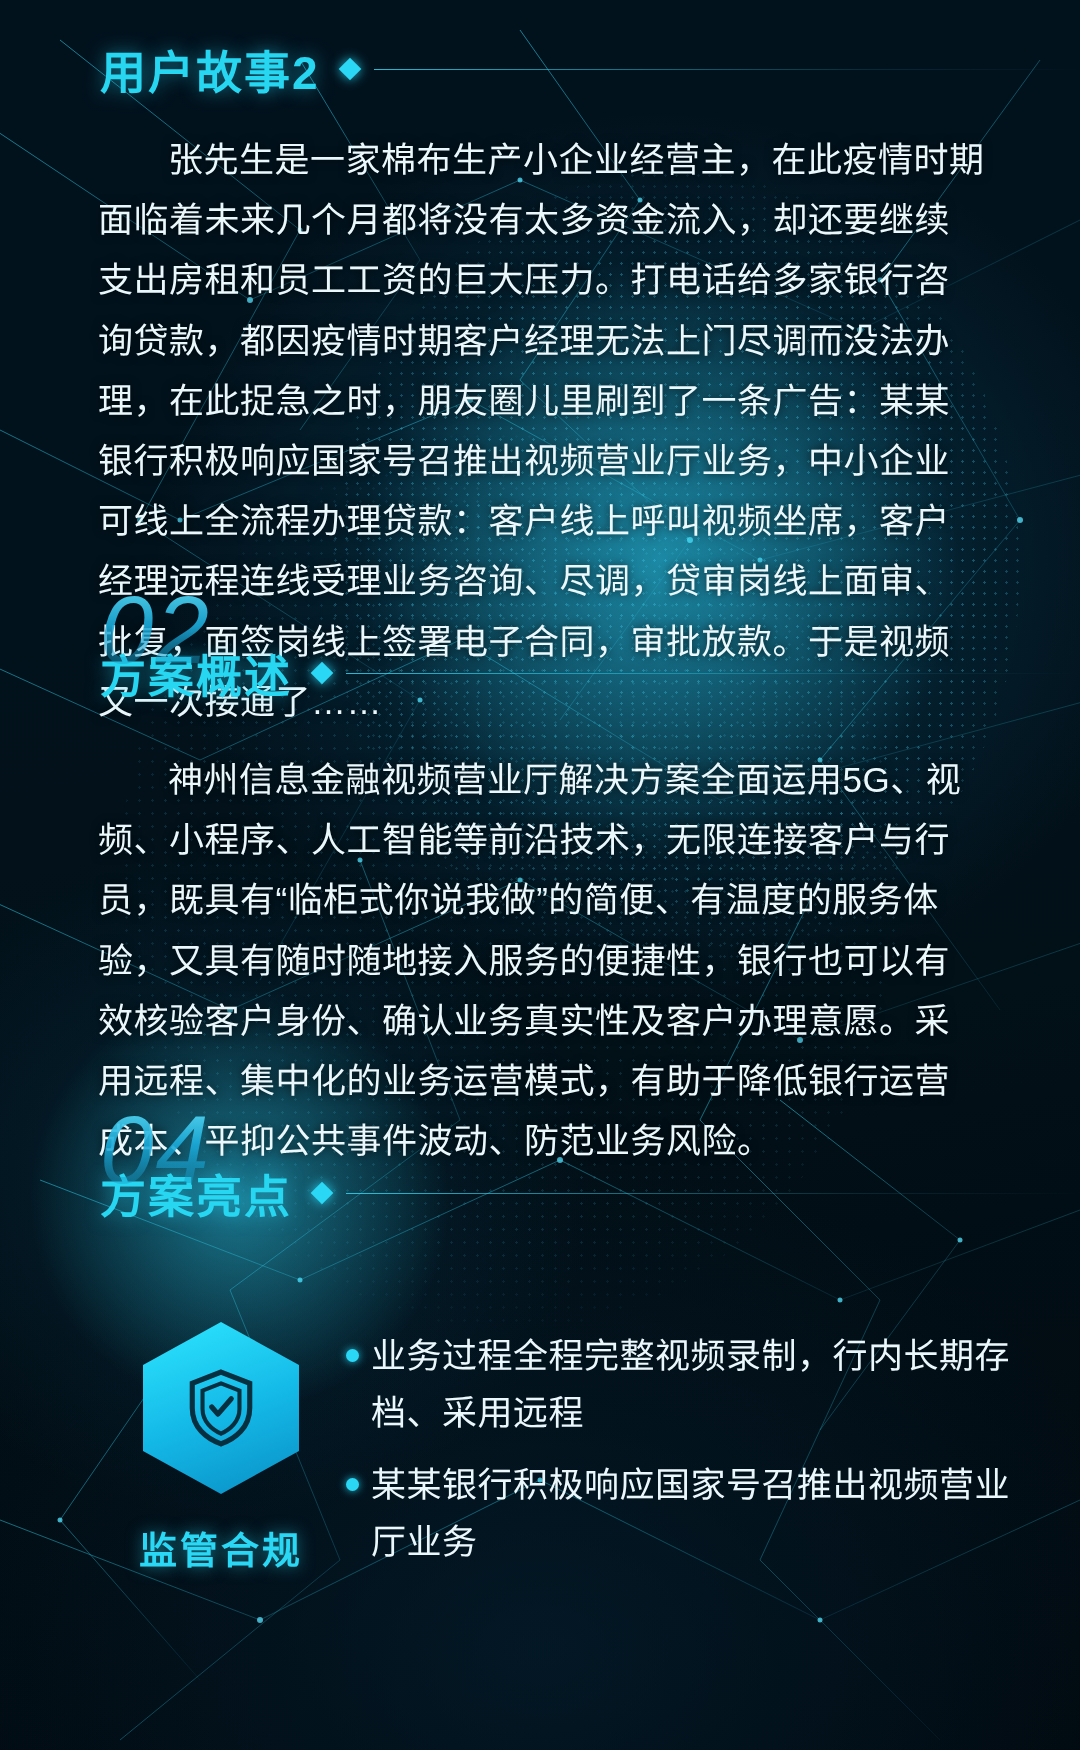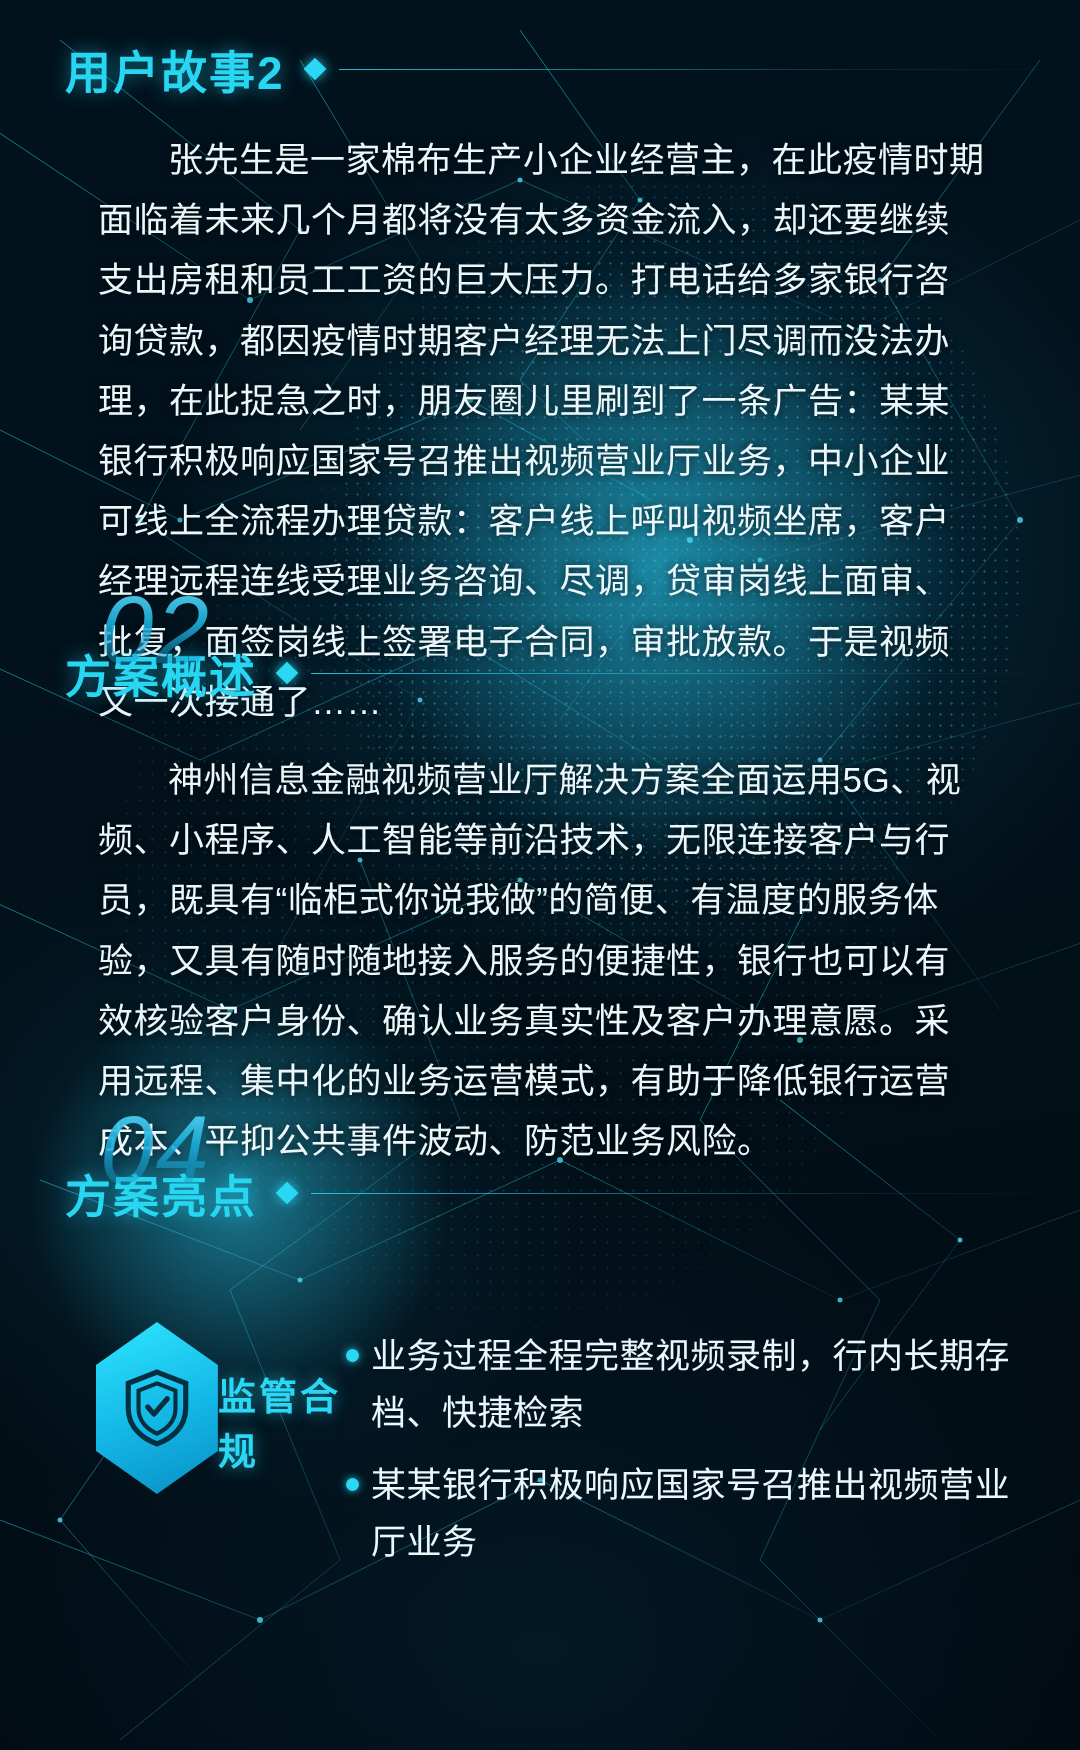--- a/index.html
+++ b/index.html
@@ -66,21 +66,21 @@
   .section {
     position: absolute;
     left: 0;
     width: 1080px;
   }
 
   
   .head-row {
     display: flex;
     align-items: center;
-    padding-left: 65px;
+    padding-left: 100px;
   }
   .head-title {
     font-size: 46px;
     font-weight: bold;
     color: #27d7f2;
     letter-spacing: 2px;
     text-shadow: 0 0 18px rgba(36,200,235,0.55);
     white-space: nowrap;
   }
   .head-deco {
@@ -143,21 +143,21 @@
   
   .highlight-wrap {
     display: flex;
     align-items: flex-start;
     padding-left: 96px;
   }
   .badge-col {
     width: 250px;
     flex: none;
     display: flex;
-    flex-direction: row;
+    flex-direction: column;
     align-items: center;
   }
   .hexagon {
     position: relative;
     width: 156px;
     height: 172px;
     background: linear-gradient(160deg, #2ee6ff 0%, #13b7e6 55%, #0a8fc4 100%);
     clip-path: polygon(50% 0%, 100% 25%, 100% 75%, 50% 100%, 0% 75%, 0% 25%);
     display: flex;
     align-items: center;
@@ -323,21 +323,21 @@
               <path d="M32 14 L50 21 V39 C50 51 41 59 32 63 C23 59 14 51 14 39 V21 Z" fill="none" stroke="#06303f" stroke-width="4"></path>
               <path d="M23 37 L29 44 L42 29" fill="none" stroke="#06303f" stroke-width="5" stroke-linecap="round" stroke-linejoin="round"></path>
             </svg>
           </div>
           <div class="badge-label">监管合规</div>
         </div>
 
         <div class="bullet-col">
           <div class="bullet">
             <span class="bullet-dot"></span>
-            <span class="bullet-text">业务过程全程完整视频录制，行内长期存档、快捷检索</span>
+            <span class="bullet-text">业务过程全程完整视频录制，行内长期存档、采用远程</span>
           </div>
           <div class="bullet">
             <span class="bullet-dot"></span>
             <span class="bullet-text">某某银行积极响应国家号召推出视频营业厅业务</span>
           </div>
         </div>
       </div>
     </div>
 
   </div>

